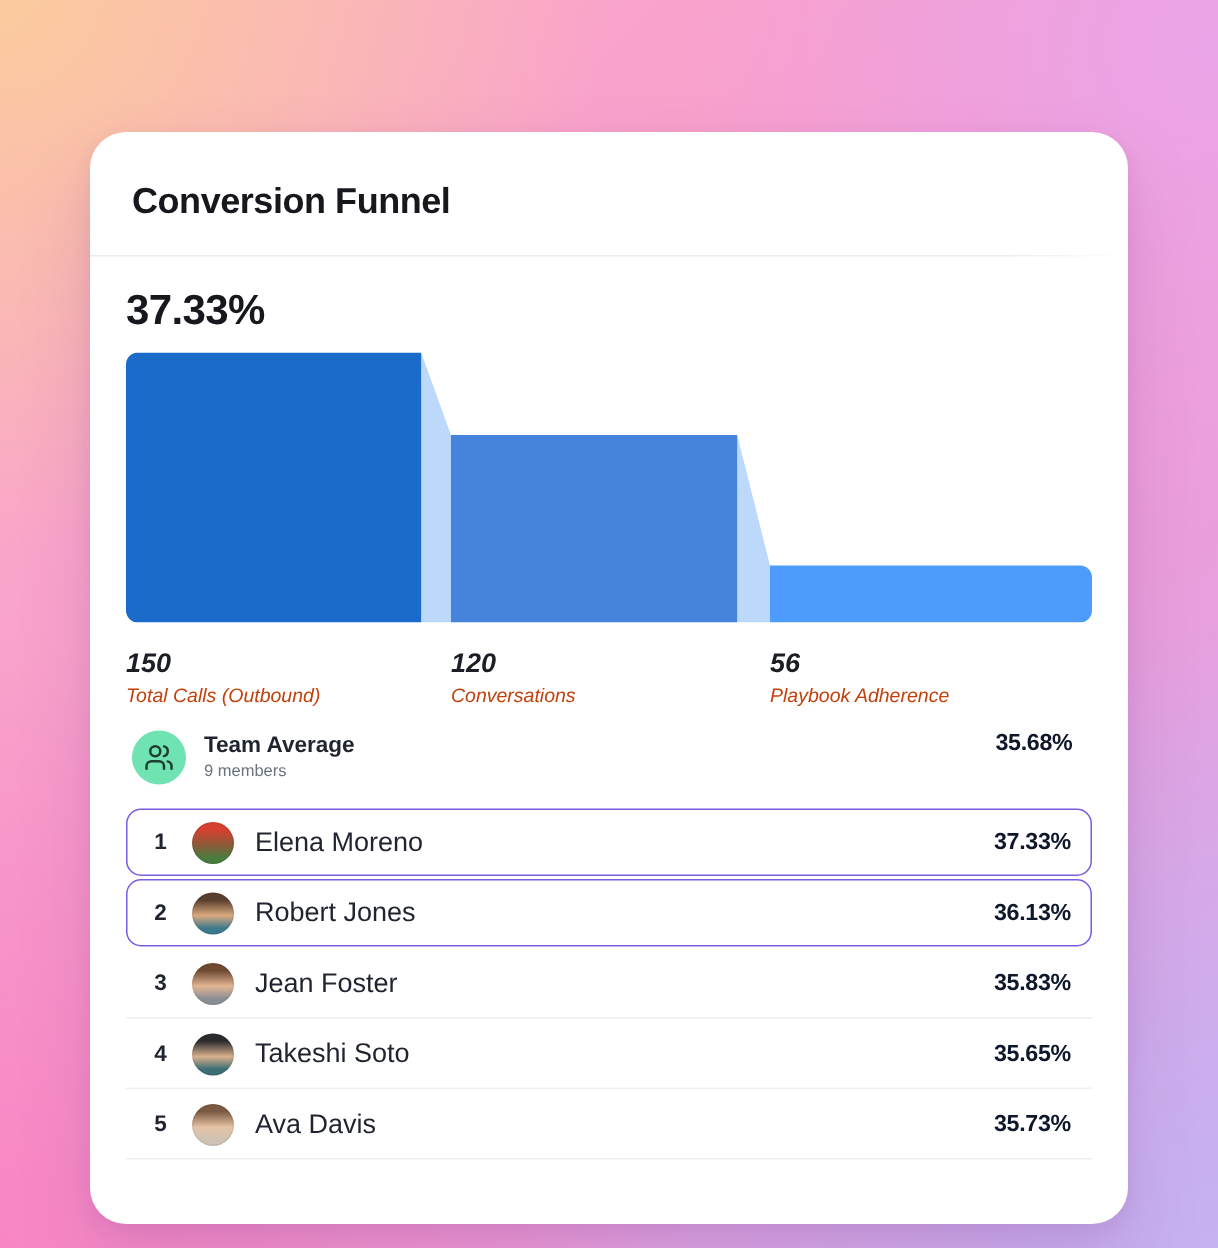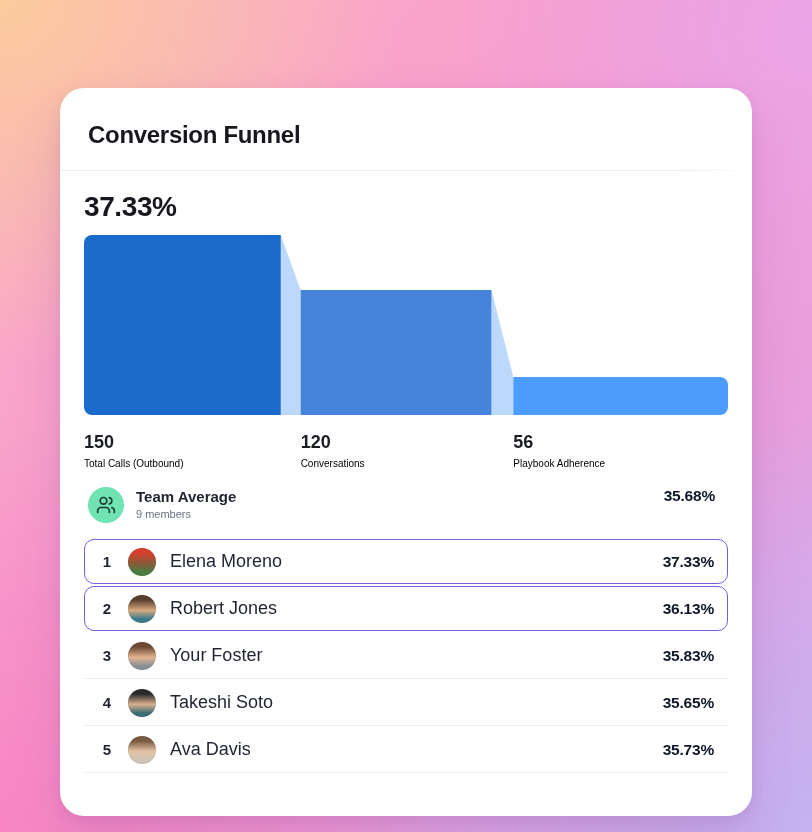--- a/index.html
+++ b/index.html
@@ -23,30 +23,30 @@
   .card-header::after {
     content:""; position:absolute; left:0; bottom:0; height:1px; width:100%;
     background:linear-gradient(to right, #ececf0 88%, rgba(236,236,240,0) 100%);
   }
   .card-title { font-size:24px; line-height:29px; font-weight:700; color:#16181d; letter-spacing:-0.3px; }
 
   .chart-section { padding:20px 24px 0; }
   .summary-value { font-size:28px; line-height:32px; font-weight:800; color:#16181d; letter-spacing:-0.4px; }
   .summary-label { font-size:12px; line-height:15px; color:#6b7280; margin-top:3px; }
 
-  .funnel-wrap { margin-top:12px; }
+  .funnel-wrap { margin-top:12px;font-style:italic; }
   .funnel-svg { display:block; width:100%; height:180px; }
 
   .stage-labels { position:relative; height:56px; }
   .stage { position:absolute; top:16px; }
   .stage:nth-child(1){ left:0; }
   .stage:nth-child(2){ left:33.64%; }
   .stage:nth-child(3){ left:66.67%; }
   .stage-value { font-size:18px; line-height:22px; font-weight:700; color:#1b1e24; }
-  .stage-label { font-size:10px; line-height:15px; color:#000000; margin-top:3px; }
+  .stage-label { font-size:13px; line-height:15px; color:#c2410c; margin-top:3px; }
 
   .leaderboard { padding:0 24px 16px; margin-top:16px; }
   .team-row { display:flex; align-items:flex-start; height:50px; padding:0 13px 4px 4px; }
   .team-icon { width:36px; height:36px; border-radius:50%; background:#6fe3b2;
     display:flex; align-items:center; justify-content:center; flex:none; }
   .team-text { margin-left:12px; }
   .team-title { font-size:15px; line-height:19px; font-weight:600; color:#1f2430; }
   .team-subtitle { font-size:11px; line-height:15px; color:#6b7280; margin-top:1px; }
   .row-value { margin-left:auto; font-size:15.5px; font-weight:700; color:#0f172a; letter-spacing:-0.2px; }
 
@@ -125,21 +125,21 @@
   <div class="lb-row highlighted">
     <div class="rank">2</div>
     <div class="avatar" style="background: linear-gradient(rgb(90, 63, 46) 18%, rgb(217, 169, 127) 55%, rgb(61, 122, 140) 85%);"></div>
     <div class="person-name">Robert Jones</div>
     <div class="row-value">36.13%</div>
   </div>
 
   <div class="lb-row">
     <div class="rank">3</div>
     <div class="avatar" style="background: linear-gradient(rgb(110, 74, 51) 18%, rgb(227, 180, 146) 55%, rgb(138, 143, 150) 85%);"></div>
-    <div class="person-name">Your Foster</div>
+    <div class="person-name">Jean Foster</div>
     <div class="row-value">35.83%</div>
   </div>
 
   <div class="lb-row">
     <div class="rank">4</div>
     <div class="avatar" style="background: linear-gradient(rgb(43, 43, 46) 18%, rgb(217, 176, 140) 55%, rgb(61, 110, 117) 85%);"></div>
     <div class="person-name">Takeshi Soto</div>
     <div class="row-value">35.65%</div>
   </div>
 

